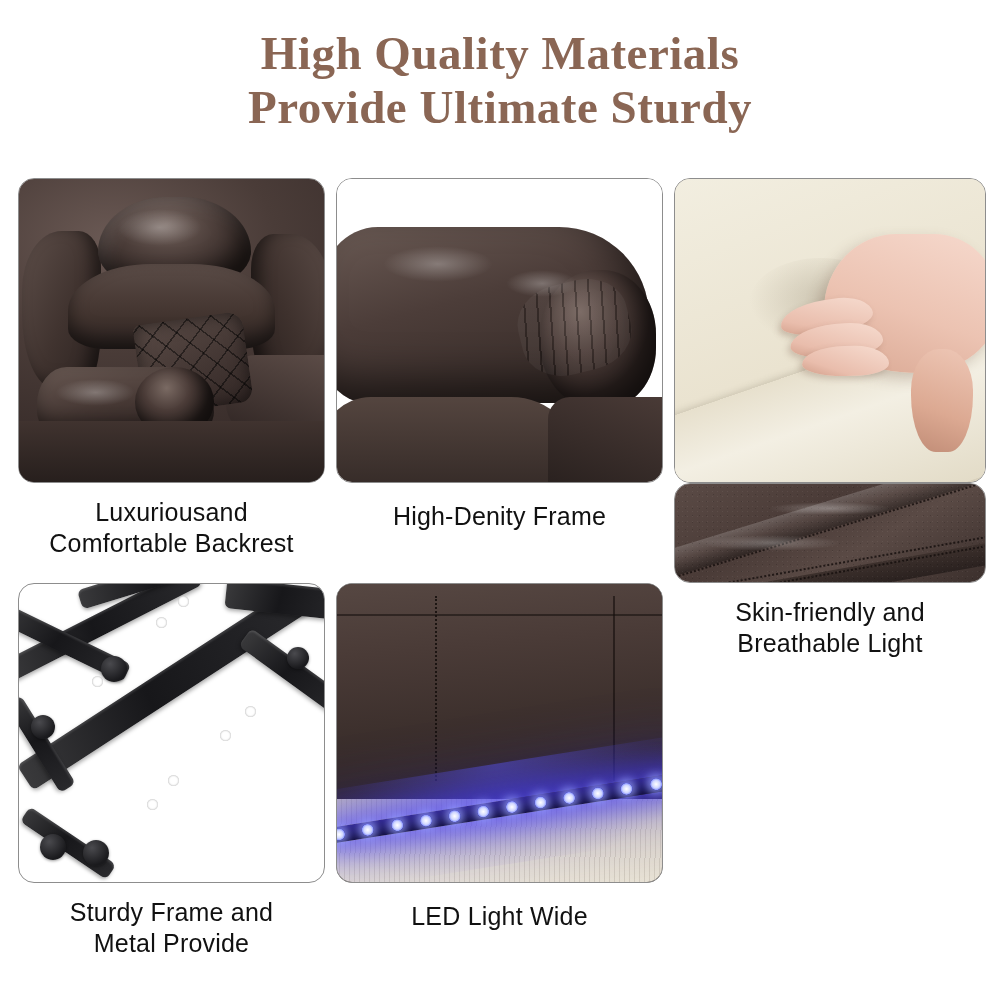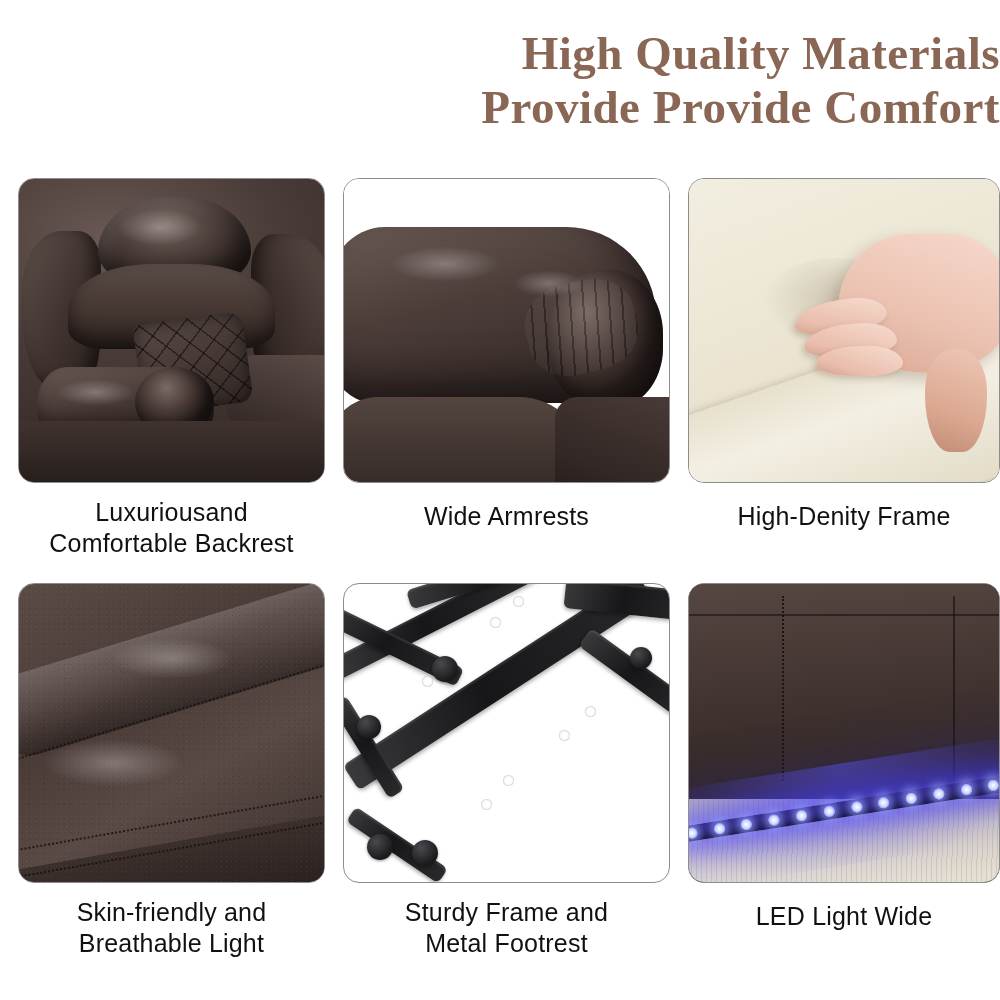--- a/index.html
+++ b/index.html
@@ -13,30 +13,30 @@
 
   
   .title-block {
     position: absolute; left: 0; top: 26px; width: 1000px;
     text-align: center;
     font-family: "Liberation Serif", "DejaVu Serif", serif;
     font-weight: 700;
     color: #8a6654;
     letter-spacing: .5px;
   }
-  .title-line { display: block; font-size: 47px; line-height: 54px; white-space: nowrap; text-align: right; }
+  .title-line { display: block; font-size: 47px; line-height: 54px; white-space: nowrap; }
 
   
   .grid {
     position: absolute; left: 18px; top: 178px;
     width: 964px; height: 790px;
     display: grid;
     grid-template-columns: 307px 327px 312px;
     grid-template-rows: 305px 100px 300px 85px;
-    column-gap: 18px;
+    column-gap: 11px;
   }
   .cell { position: relative; }
   .panel {
     position: relative;
     width: 100%; height: 100%;
     border: 1px solid #8d8d8d;
     border-radius: 16px;
     overflow: hidden;
     background: #ffffff;
   }
@@ -296,21 +296,21 @@
     pointer-events: none;
   }
 </style>
 </head>
 <body>
 
 <div class="page">
 
   <div class="title-block">
     <span class="title-line">High Quality Materials</span>
-    <span class="title-line">Provide Provide Comfort</span>
+    <span class="title-line">Provide Ultimate Sturdy</span>
   </div>
 
   <div class="grid">
 
     <div class="cell">
       <div class="panel p1">
         <div class="art">
           <div class="leather-base"></div>
           <div class="wingL"></div>
           <div class="wingR"></div>
@@ -353,21 +353,20 @@
           <div class="finger f1"></div>
           <div class="finger f2"></div>
           <div class="finger f3"></div>
           <div class="thumb"></div>
         </div>
       </div>
     </div>
 
     <div class="cell caption">Luxuriousand
 Comfortable Backrest</div>
-    <div class="cell caption single">Wide Armrests</div>
     <div class="cell caption single">High-Denity Frame</div>
 
     <div class="cell">
       <div class="panel p4">
         <div class="art">
           <div class="fab"></div>
           <div class="fold"></div>
           <div class="stitch s1"></div>
           <div class="bottomband"></div>
           <div class="stitch s2"></div>
@@ -431,17 +430,17 @@
             <div class="led" style="left:82%"></div>
             <div class="led" style="left:90%"></div>
           </div>
         </div>
       </div>
     </div>
 
     <div class="cell caption">Skin-friendly and
 Breathable Light</div>
     <div class="cell caption">Sturdy Frame and
-Metal Footrest</div>
+Metal Provide</div>
     <div class="cell caption single">LED Light Wide</div>
 
   </div>
 </div>
 
 </body></html>

